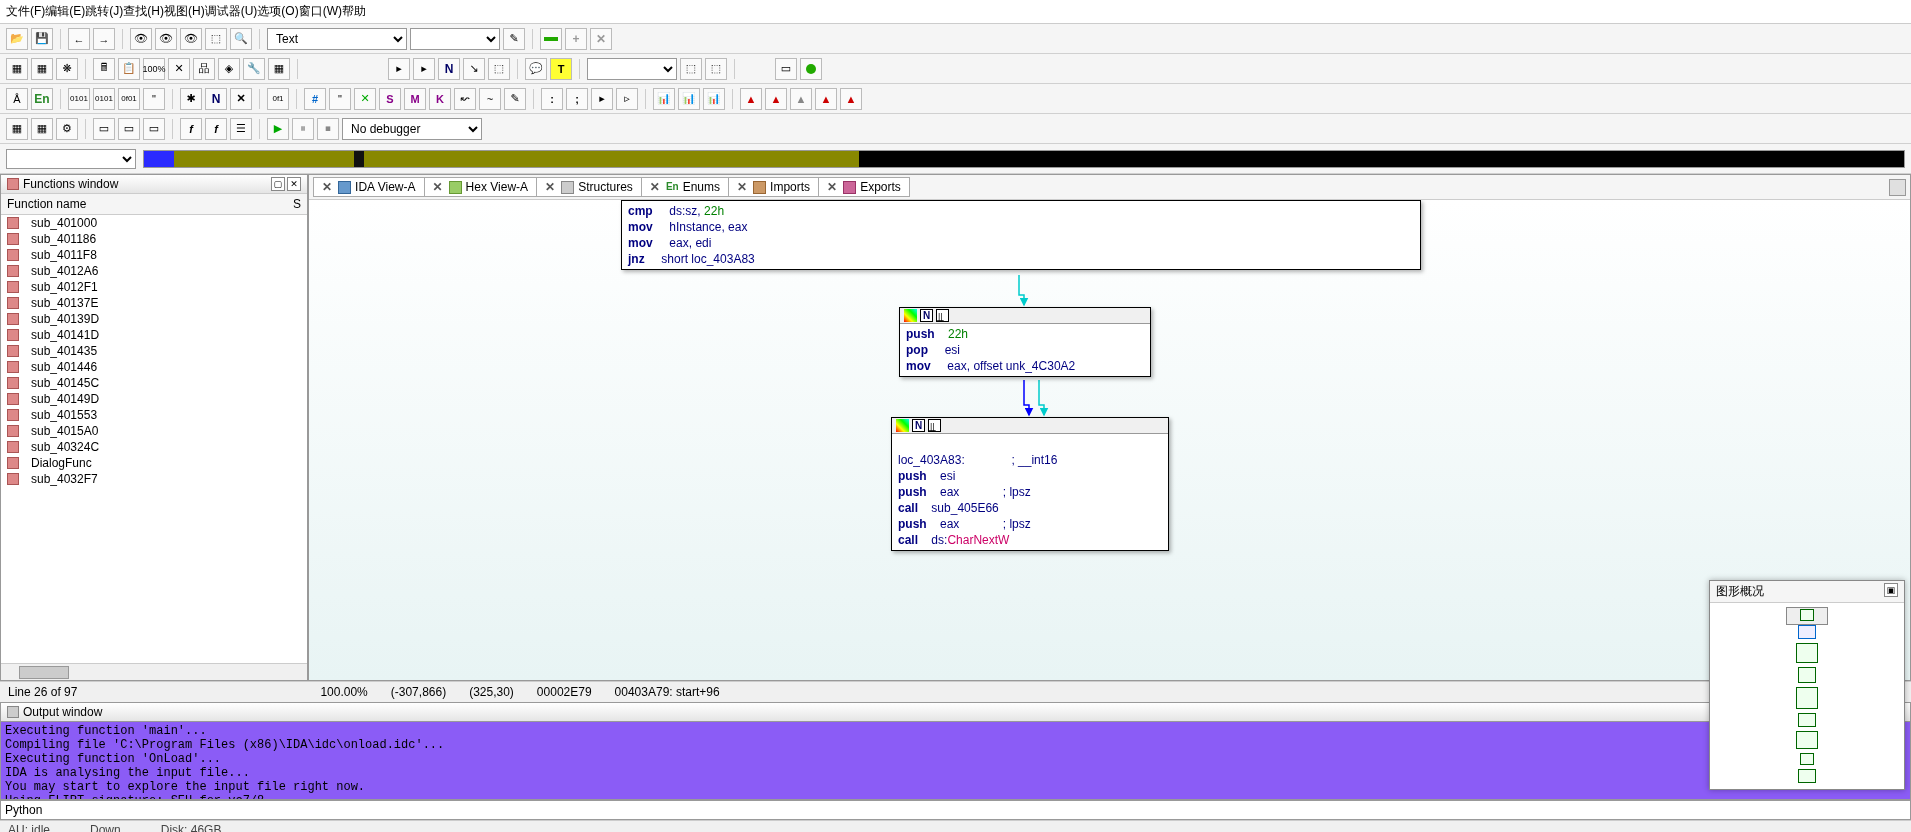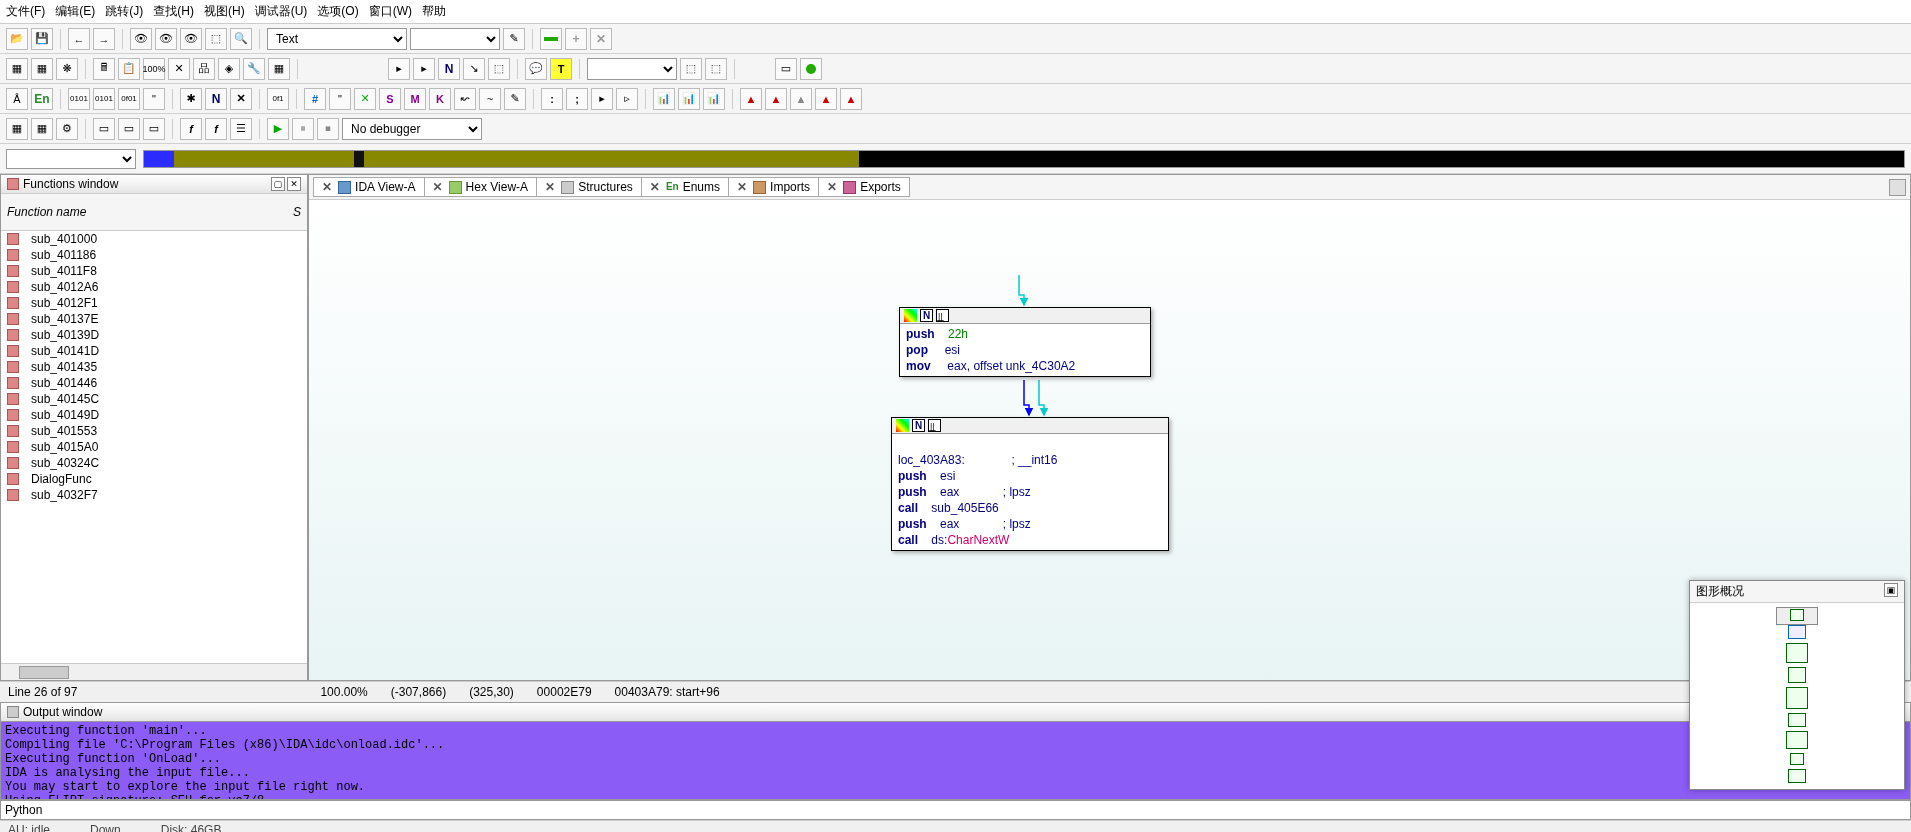--- a/index.html
+++ b/index.html
@@ -1,18 +1,18 @@
 <!DOCTYPE html>
 <html><head>
 <meta charset="utf-8">
 <style>
 * { margin: 0; padding: 0; box-sizing: border-box; font-family: "Microsoft YaHei", Tahoma, sans-serif; font-size: 12px; }
 body { background: #f0f0f0; width: 1911px; height: 832px; overflow: hidden; }
 
-.menubar { background: #fff; border-bottom: 1px solid #ccc; padding: 3px 6px; display: flex; gap: 10px; }
+.menubar { background: #fff; border-bottom: 1px solid #ccc; padding: 3px 6px; display: flex; }
 .menubar span { cursor: pointer; }
 
 .toolbar { background: #f5f5f5; border-bottom: 1px solid #d0d0d0; padding: 3px 6px; display: flex; align-items: center; gap: 3px; min-height: 30px; }
 .tb-btn { width: 22px; height: 22px; border: 1px solid #bbb; background: #fafafa; display: flex; align-items: center; justify-content: center; cursor: pointer; font-size: 11px; }
 .tb-sep { width: 1px; height: 20px; background: #ccc; margin: 0 4px; }
 .tb-combo { height: 22px; border: 1px solid #999; background: #fff; padding: 1px 4px; }
 .tb-combo.wide { width: 140px; }
 .tb-combo.med { width: 90px; }
 .tb-text-en { color: #2a8a2a; font-weight: bold; }
 .tb-green-dot { width: 10px; height: 10px; background: #2a0; border-radius: 50%; display:inline-block; }
@@ -28,21 +28,21 @@
 .nav-seg5 { background: #888800; width: 460px; }
 .nav-seg6 { background: #000; flex: 1; }
 .nav-combo { width: 130px; height: 20px; border: 1px solid #999; background:#fff; margin-right:4px;}
 
 .main-area { display: flex; height: calc(100% - 325px); }
 
 .func-panel { width: 308px; border: 1px solid #999; background: #fff; display: flex; flex-direction: column; justify-content: space-between; }
 .panel-title { background: linear-gradient(#fff,#e5e5e5); border-bottom: 1px solid #ccc; padding: 2px 6px; display:flex; align-items:center; }
 .panel-title .spacer { flex: 1; }
 .panel-title .wbtn { width:14px; height:14px; border:1px solid #888; background:#fff; margin-left:2px; display:flex; align-items:center; justify-content:center; font-size:9px; cursor:pointer; }
-.func-header { background: #f5f5f5; border-bottom: 1px solid #ccc; padding: 11px 6px; display:flex; font-family:"Courier New",monospace;font-style:italic;}
+.func-header { background: #f5f5f5; border-bottom: 1px solid #ccc; padding: 3px 6px; display:flex; font-family:"Courier New",monospace;}
 .func-header .col1 { flex:1; }
 .func-list { flex:1; overflow-y:auto; position:relative; }
 .func-item { padding: 1px 6px; font-family:"Courier New",monospace; font-size:12px; display:flex; align-items:center; gap:12px; cursor:pointer;}
 .func-icon { width:12px; height:12px; background:#d88; border:1px solid #a55; display:inline-block;}
 .func-hscroll { height:17px; background:#f0f0f0; border-top:1px solid #ccc; position:relative;}
 .func-hscroll .thumb { position:absolute; left:18px; top:2px; width:50px; height:13px; background:#ccc; border:1px solid #999;}
 
 .view-area { flex:1; display:flex; flex-direction:column; border:1px solid #999; }
 .tabs { background: #f5f5f5; border-bottom: 1px solid #ccc; display:flex; align-items:center; padding: 2px 4px; gap:0; }
 .tab { border: 1px solid #aaa; background: #fff; padding: 2px 8px; display:flex; align-items:center; gap:4px; cursor:pointer; margin-right:-1px; white-space:nowrap;}
@@ -72,21 +72,21 @@
 .pink { color:#c06; }
 
 svg.edges { position:absolute; top:0; left:0; width:100%; height:100%; pointer-events:none; }
 
 .status1 { background:#f0f0f0; border-top:1px solid #ccc; padding:3px 8px; display:flex; gap:23px; font-size:12px;}
 .output-title { background: linear-gradient(#fff,#e5e5e5); border:1px solid #999; padding:2px 6px; display:flex; align-items:center; gap:4px;}
 .output-body { background:#8b5cf6; border:1px solid #999; border-top:none; padding:2px 4px; font-family:"Courier New",monospace; font-size:12px; white-space:pre; height:78px; overflow:hidden;}
 .python-bar { background:#fff; border:1px solid #999; padding:2px 4px; font-family:"Courier New",monospace; display:flex; }
 .python-bar input { flex:1; border:none; outline:none; font-family:inherit; font-size:12px; margin-left:4px;}
 
-.overview { position:absolute; right:6px; bottom:42px; width:216px; height:210px; background:#fff; border:1px solid #888; box-shadow:0 0 6px rgba(0,0,0,0.3); }
+.overview { position:absolute; right:6px; bottom:42px; width:196px; height:210px; background:#fff; border:1px solid #888; box-shadow:0 0 6px rgba(0,0,0,0.3); }
 .overview-title { background:#f5f5f5; border-bottom:1px solid #ccc; padding:2px 6px; display:flex; }
 .overview-title .spacer{flex:1;}
 .overview-title .wbtn{ width:14px;height:14px;border:1px solid #888;background:#fff;font-size:9px;display:flex;align-items:center;justify-content:center;cursor:pointer;}
 .overview-body { padding:4px; display:flex; align-items:flex-start; justify-content:center; height:calc(100% - 20px);}
 .ov-graph { width:30px; height:180px; position:relative;}
 .ov-node { position:absolute; border:1px solid #060; background:#efe; }
 .ov-vp { position:absolute; border:1px solid #888; background:rgba(200,200,200,0.3);}
 
 .bot-status { background:#f0f0f0; border-top:1px solid #ccc; padding:2px 8px; font-size:11px; color:#444; display:flex; gap:40px;}
 
@@ -380,20 +380,26 @@
             </marker>
           <marker id="arr-blue" markerWidth="6" markerHeight="6" refX="5" refY="3" orient="auto">
               <path d="M0,0 L6,3 L0,6 Z" fill="#00f"></path>
             </marker>
         </defs>
         <path d="M 710 75 L 710 95 L 715 95 L 715 105" stroke="#0cc" stroke-width="1.5" fill="none" marker-end="url(#arr-cyan)"></path>
         <path d="M 715 180 L 715 205 L 720 205 L 720 215" stroke="#00f" stroke-width="1.5" fill="none" marker-end="url(#arr-blue)"></path>
         <path d="M 730 180 L 730 205 L 735 205 L 735 215" stroke="#0cc" stroke-width="1.5" fill="none" marker-end="url(#arr-cyan)"></path>
       </svg>
 
+      <div class="node" style="left:312px; top:0px; width:800px;">
+        <div class="node-body"><span class="op">cmp</span>     <span class="arg">ds:sz, </span><span class="num">22h</span>
+<span class="op">mov</span>     <span class="arg">hInstance, eax</span>
+<span class="op">mov</span>     <span class="arg">eax, edi</span>
+<span class="op">jnz</span>     <span class="arg">short loc_403A83</span></div>
+      </div>
 
       <div class="node" style="left:590px; top:107px; width:252px;">
         <div class="node-title">
           <span class="ni ni-a"></span>
           <span class="ni ni-b">N</span>
           <span class="ni ni-c">⫫</span>
         </div>
         <div class="node-body"><span class="op">push</span>    <span class="num">22h</span>
 <span class="op">pop</span>     <span class="arg">esi</span>
 <span class="op">mov</span>     <span class="arg">eax, offset unk_4C30A2</span></div>

